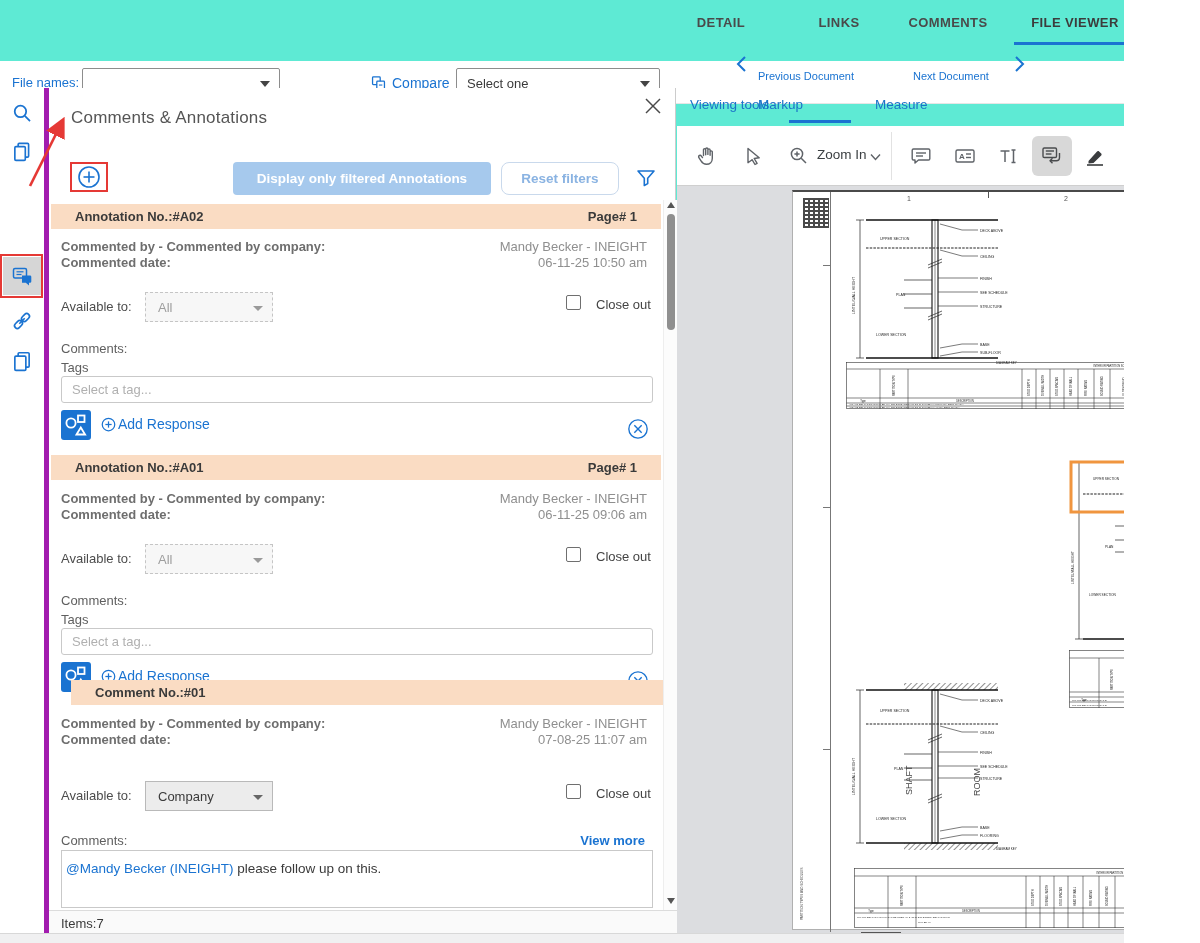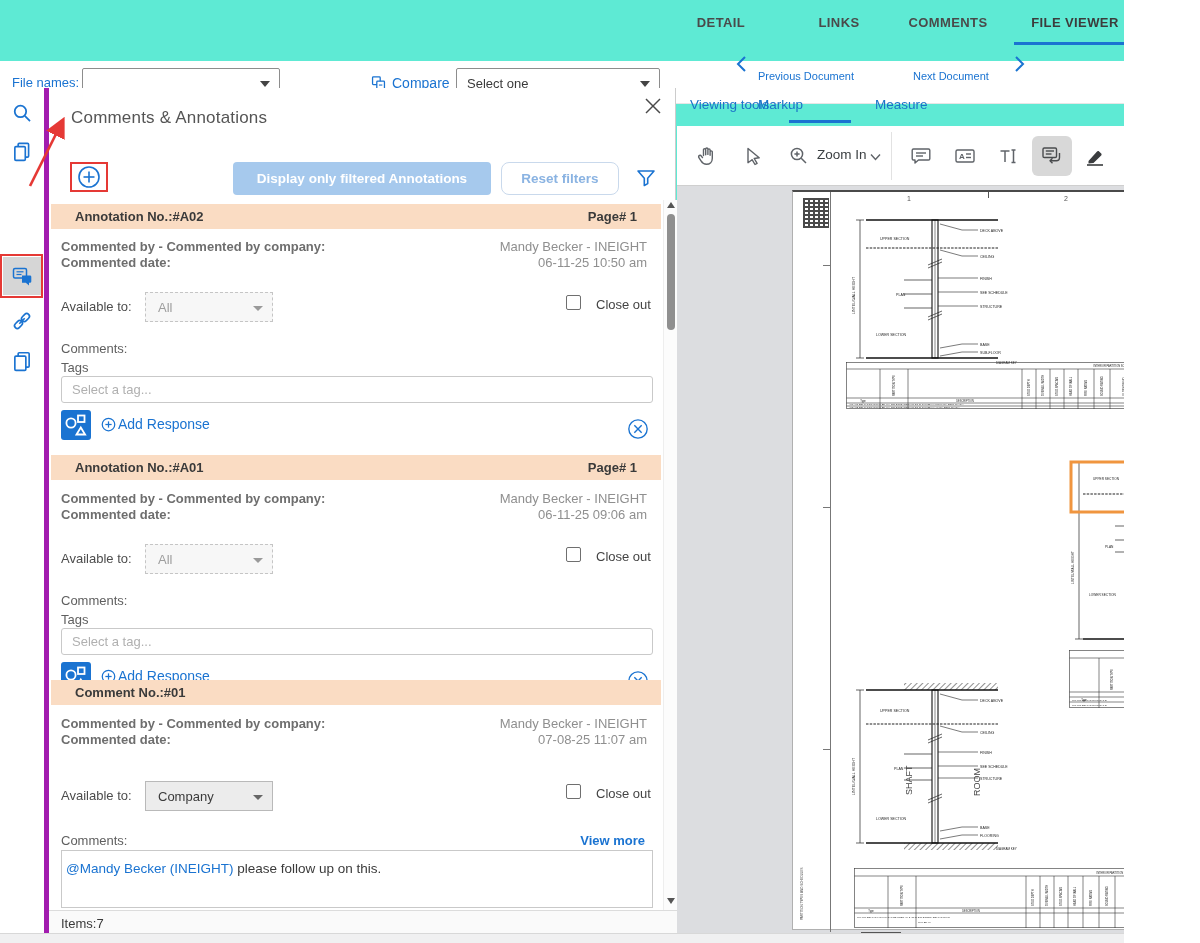--- a/index.html
+++ b/index.html
@@ -263,21 +263,21 @@
         <line x1="7" y1="12" x2="17" y2="12" stroke="#1a73d1" stroke-width="2"></line>
       </svg>
       <span>Add Response</span>
     </span>
     <svg class="abs" style="left:578px;top:582px;cursor:pointer;" width="22" height="22" viewBox="0 0 24 24">
       <circle cx="12" cy="12" r="10" fill="none" stroke="#1a73d1" stroke-width="1.5"></circle>
       <line x1="8" y1="8" x2="16" y2="16" stroke="#1a73d1" stroke-width="1.5"></line>
       <line x1="16" y1="8" x2="8" y2="16" stroke="#1a73d1" stroke-width="1.5"></line>
     </svg>
 
-    <div class="card-head" style="top:592px;">
+    <div class="card-head" style="top:592px;margin-left:20px;">
       <span>Comment No.:#01</span>
     </div>
     <span class="meta-lab" style="top:628px;">Commented by - Commented by company:</span>
     <span class="meta-lab" style="top:644px;">Commented date:</span>
     <span class="meta-val" style="top:628px;">Mandy Becker - INEIGHT</span>
     <span class="meta-val" style="top:644px;">07-08-25 11:07 am</span>
     <span class="avail-lab" style="top:700px;">Available to:</span>
     <div class="sel sel-en" style="top:693px;">
       <span>Company</span>
       <span class="scaret"></span>

